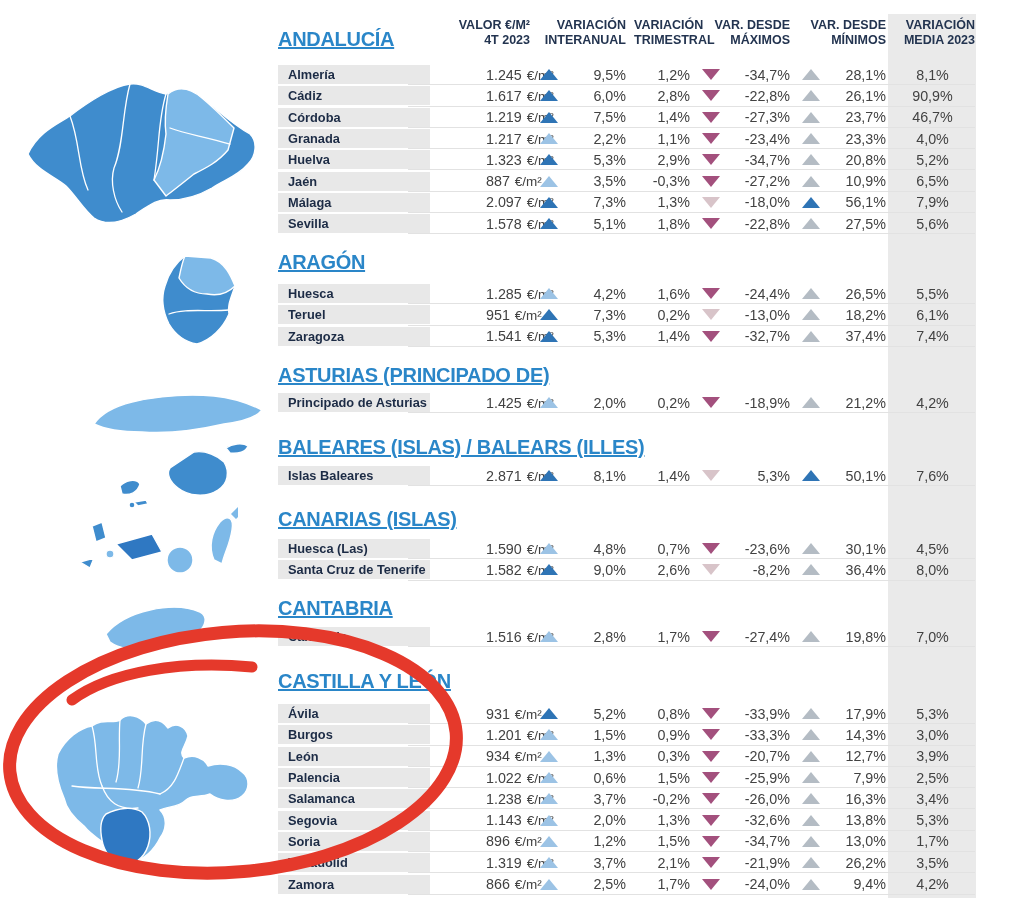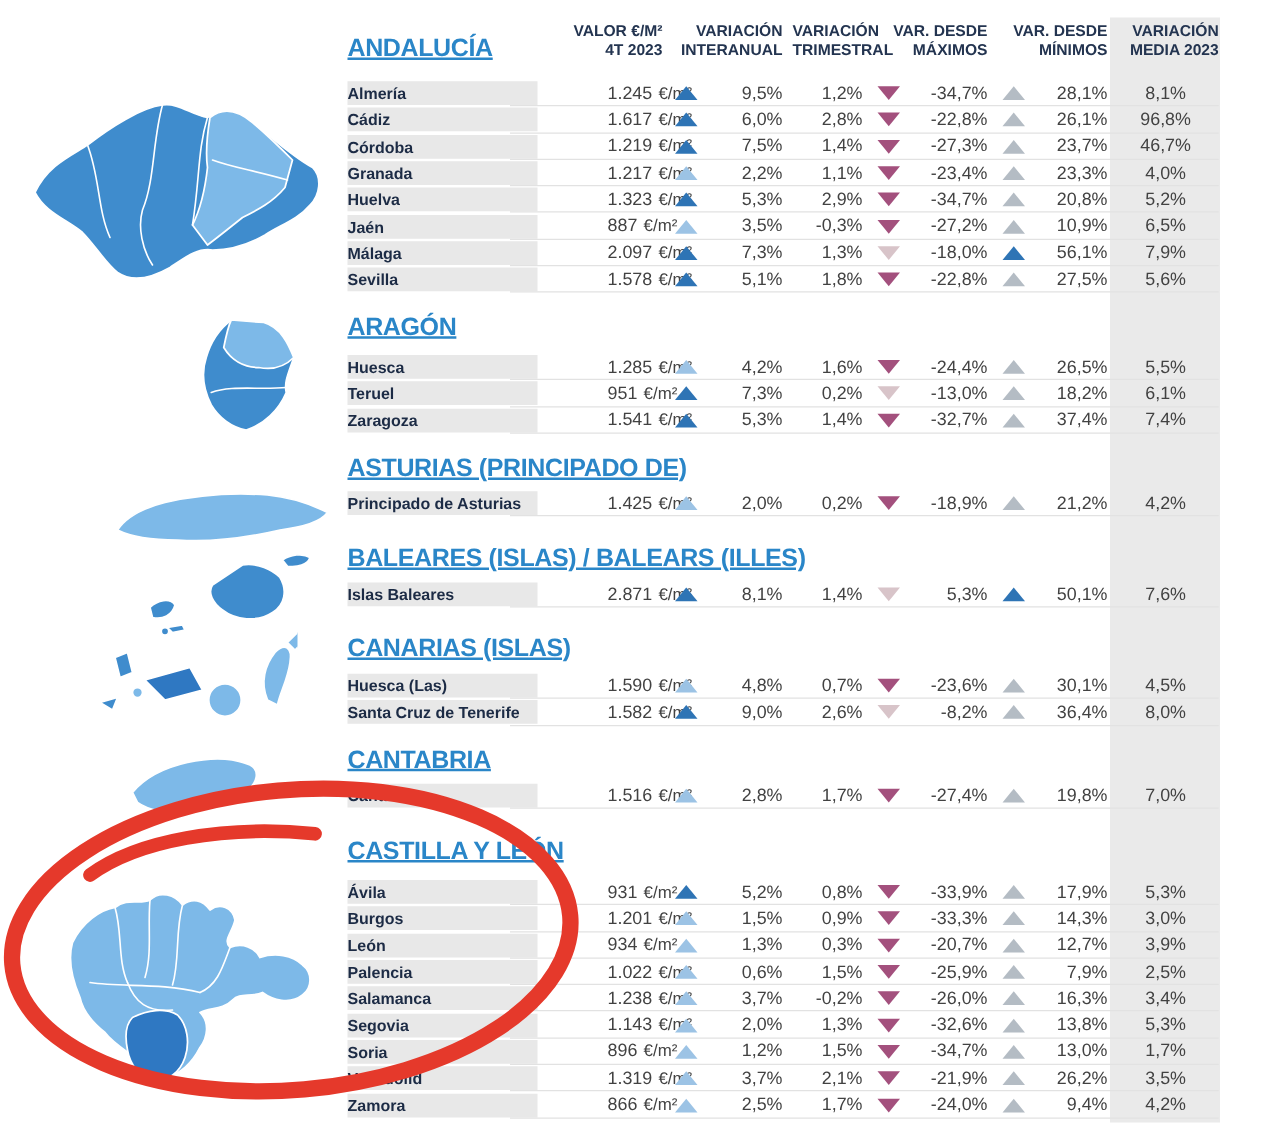--- a/index.html
+++ b/index.html
@@ -12,21 +12,21 @@
   .hcell{padding-top:2px;text-align:right;font-weight:bold;font-size:12.5px;line-height:15px;
          color:var(--header-navy);}
   .hcell.c2{padding-left:12px}.hcell.c3{padding-left:10px}.hcell.c4{padding-left:8px}
   .hcell.c5{padding-left:12px}.hcell.c6{padding-left:12px}.hcell.c7{padding-left:4px}
   .sec-title{position:absolute;left:278px;font-size:20px;font-weight:bold;letter-spacing:-0.3px;
              color:var(--accent-blue);line-height:26px;white-space:nowrap;text-decoration:underline;}
   .rows{position:absolute;left:278px;width:697px;}
   .row{position:relative;display:grid;grid-template-columns:152px 100px 96px 64px 100px 96px 89px;
        height:21.3px;align-items:center;}
   .row .rule{position:absolute;left:130px;right:0;bottom:0;height:1px;background:var(--rule-gray);}
-  .lab{background:var(--row-label-bg);height:19px;line-height:19px;padding-left:0;
+  .lab{background:var(--row-label-bg);height:19px;line-height:19px;padding-left:10px;
        font-size:12.8px;font-weight:bold;color:var(--label-navy);white-space:nowrap;overflow:hidden;}
   .num,.pct,.tri,.media{font-size:14.3px;color:var(--number-gray);}
   .vcell{display:flex;align-items:baseline;padding-left:12px;margin-left:44px;}
   .vcell .num{flex:1;text-align:right;}
   .vcell .unit{width:38px;text-align:center;padding-left:5px;font-size:13.5px;color:var(--number-gray);}
   .acell{display:flex;align-items:center;}
   .acell.ia{padding-left:10px}.acell.mx{padding-left:12px}.acell.mn{padding-left:12px}
   .acell .pct{flex:1;text-align:right;}
   .tcell{padding-left:8px;text-align:right;}
   .mcell{padding-left:4px;text-align:center;}
@@ -169,21 +169,21 @@
         </div>
         <div class="tcell tri">2,8%</div>
         <div class="acell mx">
           <b class="arr down tone-purple"></b>
           <span class="pct">-22,8%</span>
         </div>
         <div class="acell mn">
           <b class="arr up tone-gray"></b>
           <span class="pct">26,1%</span>
         </div>
-        <div class="mcell media">96,8%</div>
+        <div class="mcell media">90,9%</div>
         <i class="rule"></i>
       </div>
       <div class="row">
         <div class="lab">Córdoba</div>
         <div class="vcell">
           <span class="num">1.219</span>
           <span class="unit">€/m²</span>
         </div>
         <div class="acell ia">
           <b class="arr up tone-dark-blue"></b>

